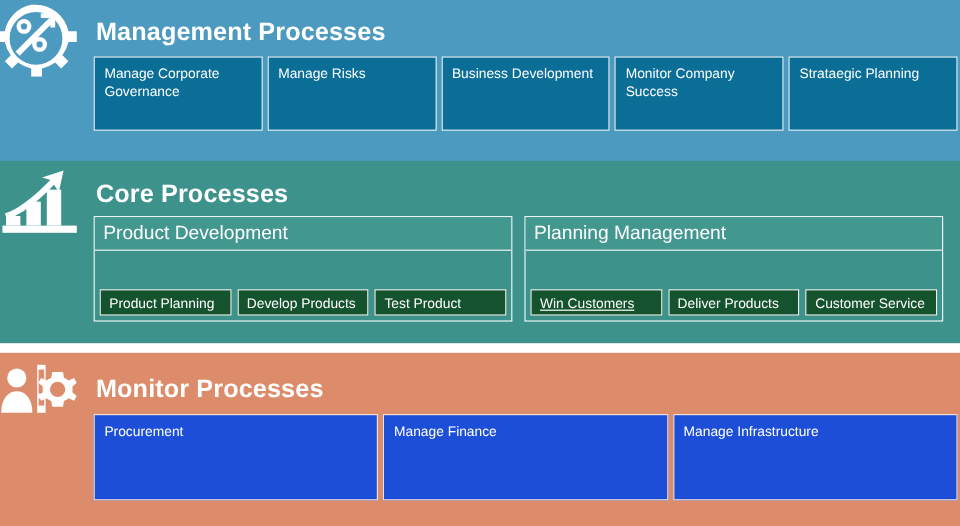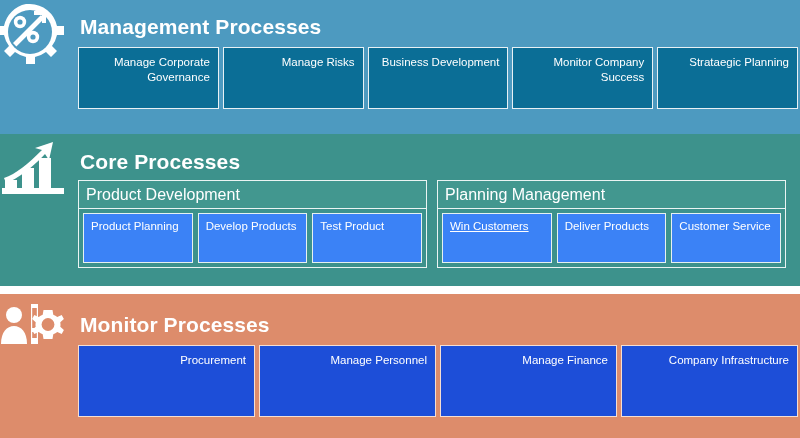--- a/index.html
+++ b/index.html
@@ -69,21 +69,20 @@
   .band-core .band-title { top: 17px; }
   .band-supp .band-title { top: 20px; }
 
   
   .box-row {
     position: absolute;
     left: 10px;
     right: 2px;
     display: flex;
     gap: 4px;
-    text-align: right;
   }
   .band-mgmt .box-row { top: 47px; height: 62px; }
   .band-supp .box-row { top: 51px; height: 72px; }
 
   .pbox {
     flex: 1 1 0;
     border: 1.5px solid #e8f1f5;
     color: #ffffff;
     font-size: 11.5px;
     line-height: 1.3;
@@ -128,27 +127,28 @@
 
   .group-boxes {
     flex: 1 1 auto;
     display: flex;
     gap: 5px;
     padding: 4px 4px 4px 4px;
   }
 
   .sbox {
     flex: 1 1 0;
-    background: #3b82f6;
+    background: #14532d;
     border: 1.5px solid #e6f1f0;
     color: #ffffff;
     font-size: 11.5px;
     line-height: 1.25;
     padding: 5px 7px 0 7px;
     overflow: hidden;
+    margin-top: 28px;
   }
 </style>
 </head>
 <body>
 
 <div id="diagram">
 
   <div class="band band-mgmt">
     <div class="icon-col">
       <svg class="band-icon" viewBox="0 0 66 62">
@@ -229,20 +229,19 @@
           <rect x="32.2" y="30" width="4.6" height="6" fill="#dd8c6b"></rect>
           <path d="M54 8 l4.5 0 .8 4.8 a14 14 0 0 1 4 2.3 l4.4 -2 2.2 3.9 -3.6 3.2 a14 14 0 0 1 0 4.6 l3.6 3.2 -2.2 3.9 -4.4 -2 a14 14 0 0 1 -4 2.3 l-.8 4.8 -4.5 0 -4.5 0 -.8 -4.8 a14 14 0 0 1 -4 -2.3 l-4.4 2 -2.2 -3.9 3.6 -3.2 a14 14 0 0 1 0 -4.6 l-3.6 -3.2 2.2 -3.9 4.4 2 a14 14 0 0 1 4 -2.3 l.8 -4.8 z" transform="translate(-6,0)"></path>
           <circle cx="48" cy="22.5" r="6.4" fill="#dd8c6b"></circle>
         </g>
       </svg>
     </div>
     <div class="band-body">
       <div class="band-title">Monitor Processes</div>
       <div class="box-row">
         <div class="pbox">Procurement</div>
-        <div class="pbox">Manage Personnel</div>
         <div class="pbox">Manage Finance</div>
-        <div class="pbox">Company Infrastructure</div>
+        <div class="pbox">Manage Infrastructure</div>
       </div>
     </div>
   </div>
 
 </div>
 
 </body></html>

